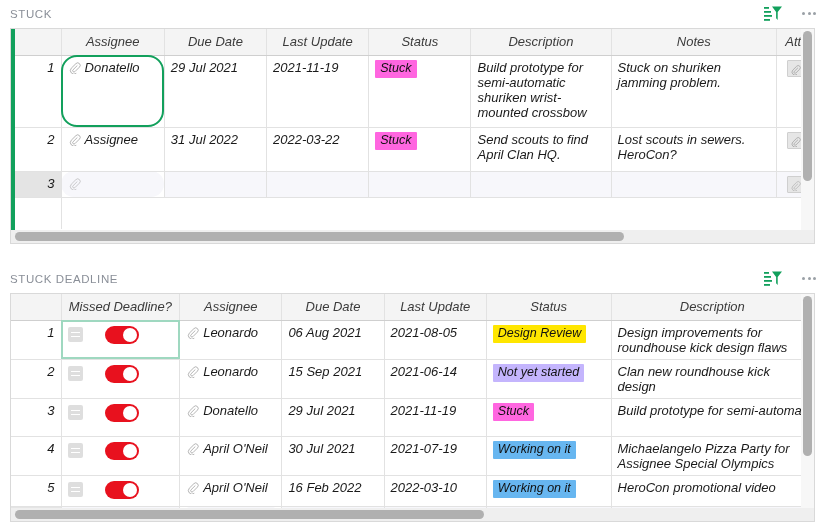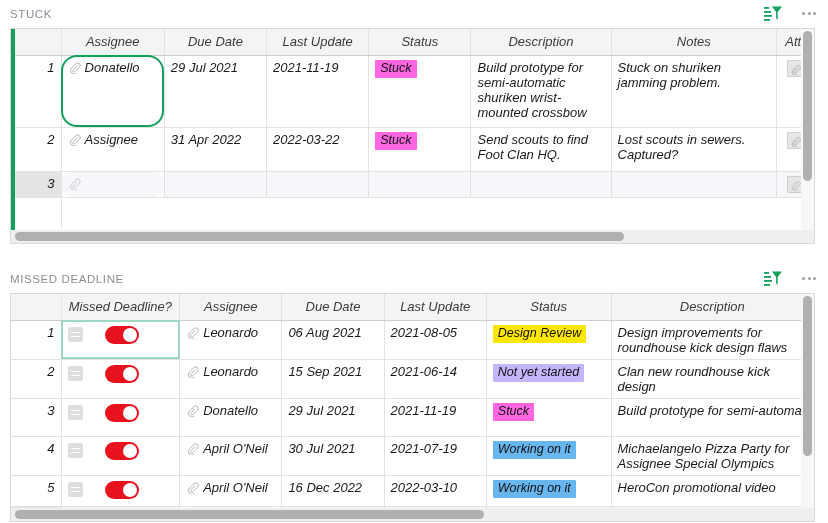--- a/index.html
+++ b/index.html
@@ -244,27 +244,27 @@
 
           <tr style="height:44px;">
             <td class="rownum">2</td>
             <td class="name-cell">
               <span class="clip">
                 <svg width="13" height="13" viewBox="0 0 16 16">
                     <path d="M11.5 5.5 6.2 10.8a1.6 1.6 0 0 0 2.3 2.3l5.6-5.6a3 3 0 0 0-4.3-4.3L4 8.9a4.4 4.4 0 0 0 6.2 6.2" fill="none" stroke="#666" stroke-width="1.1"></path>
                   </svg>
               </span><span>Assignee</span>
             </td>
-            <td>31 Apr 2022</td>
+            <td>31 Jul 2022</td>
             <td>2022-03-22</td>
             <td>
               <span class="badge stuck">Stuck</span>
             </td>
-            <td>Send scouts to find Foot Clan HQ.</td>
-            <td>Lost scouts in sewers. Captured?</td>
+            <td>Send scouts to find April Clan HQ.</td>
+            <td>Lost scouts in sewers. HeroCon?</td>
             <td class="c-center">
               <span class="att-box">
                 <svg width="11" height="11" viewBox="0 0 16 16">
                     <path d="M11.5 5.5 6.2 10.8a1.6 1.6 0 0 0 2.3 2.3l5.6-5.6a3 3 0 0 0-4.3-4.3L4 8.9a4.4 4.4 0 0 0 6.2 6.2" fill="none" stroke="#777" stroke-width="1.4"></path>
                   </svg>
               </span>
             </td>
           </tr>
 
           <tr class="empty-row" style="height:26px;">
@@ -301,21 +301,21 @@
         <div class="thumb" style="top:2px;height:150px;"></div>
       </div>
 
       <div class="hscroll">
         <div class="thumb" style="left:4px;right:190px;"></div>
       </div>
     </div>
   </div>
 
   <div class="panel-head" style="margin-top:21px;">
-    <div class="section-label">MISSED DEADLINE</div>
+    <div class="section-label">STUCK DEADLINE</div>
     <div class="head-icons">
       <span>
         <svg class="filter-icon" viewBox="0 0 18 17" xmlns="http://www.w3.org/2000/svg">
           <rect x="0" y="2" width="5" height="1.8" fill="#12a05c"></rect>
           <rect x="0" y="6" width="7" height="1.8" fill="#12a05c"></rect>
           <rect x="0" y="10" width="8" height="1.8" fill="#12a05c"></rect>
           <rect x="0" y="14" width="6" height="1.8" fill="#12a05c"></rect>
           <path d="M8 1.5 H18 L13.7 7 V15 L12.1 13.3 V7 Z" fill="#12a05c"></path>
         </svg>
       </span>
@@ -463,21 +463,21 @@
                   </span>
               </span>
             </td>
             <td class="name-cell">
               <span class="clip">
                 <svg width="13" height="13" viewBox="0 0 16 16">
                     <path d="M11.5 5.5 6.2 10.8a1.6 1.6 0 0 0 2.3 2.3l5.6-5.6a3 3 0 0 0-4.3-4.3L4 8.9a4.4 4.4 0 0 0 6.2 6.2" fill="none" stroke="#666" stroke-width="1.1"></path>
                   </svg>
               </span><span>April O'Neil</span>
             </td>
-            <td>16 Dec 2022</td>
+            <td>16 Feb 2022</td>
             <td>2022-03-10</td>
             <td>
               <span class="badge working">Working on it</span>
             </td>
             <td style="border-right:none;">HeroCon promotional video</td>
           </tr>
 
           <tr class="empty-row" style="height:26px;">
             <td class="rownum">6</td>
             <td>

